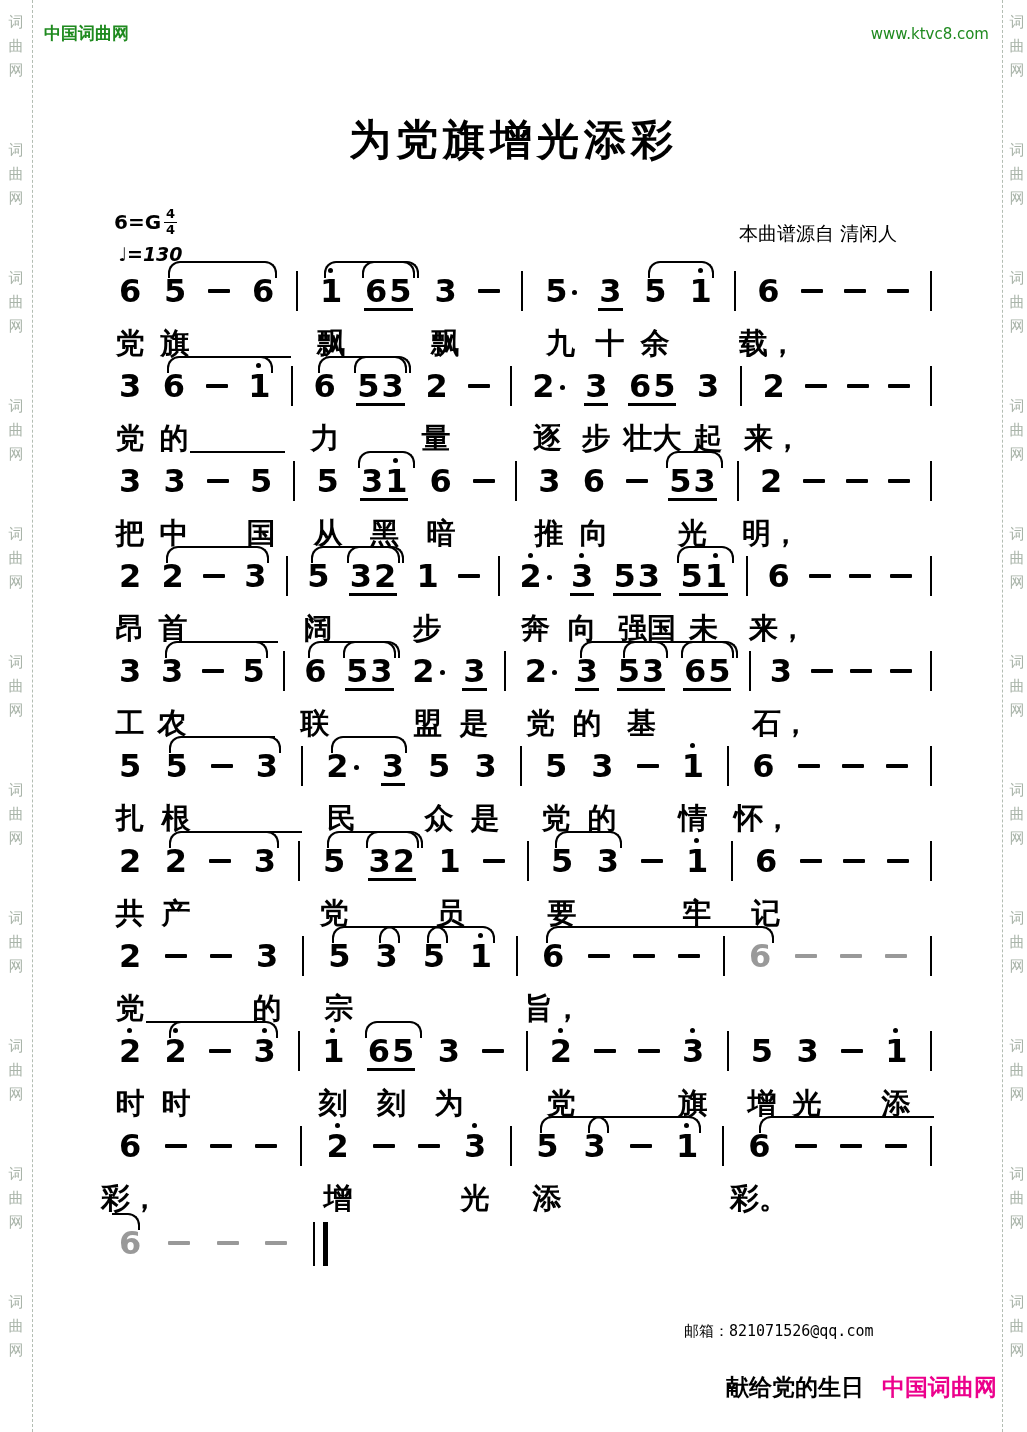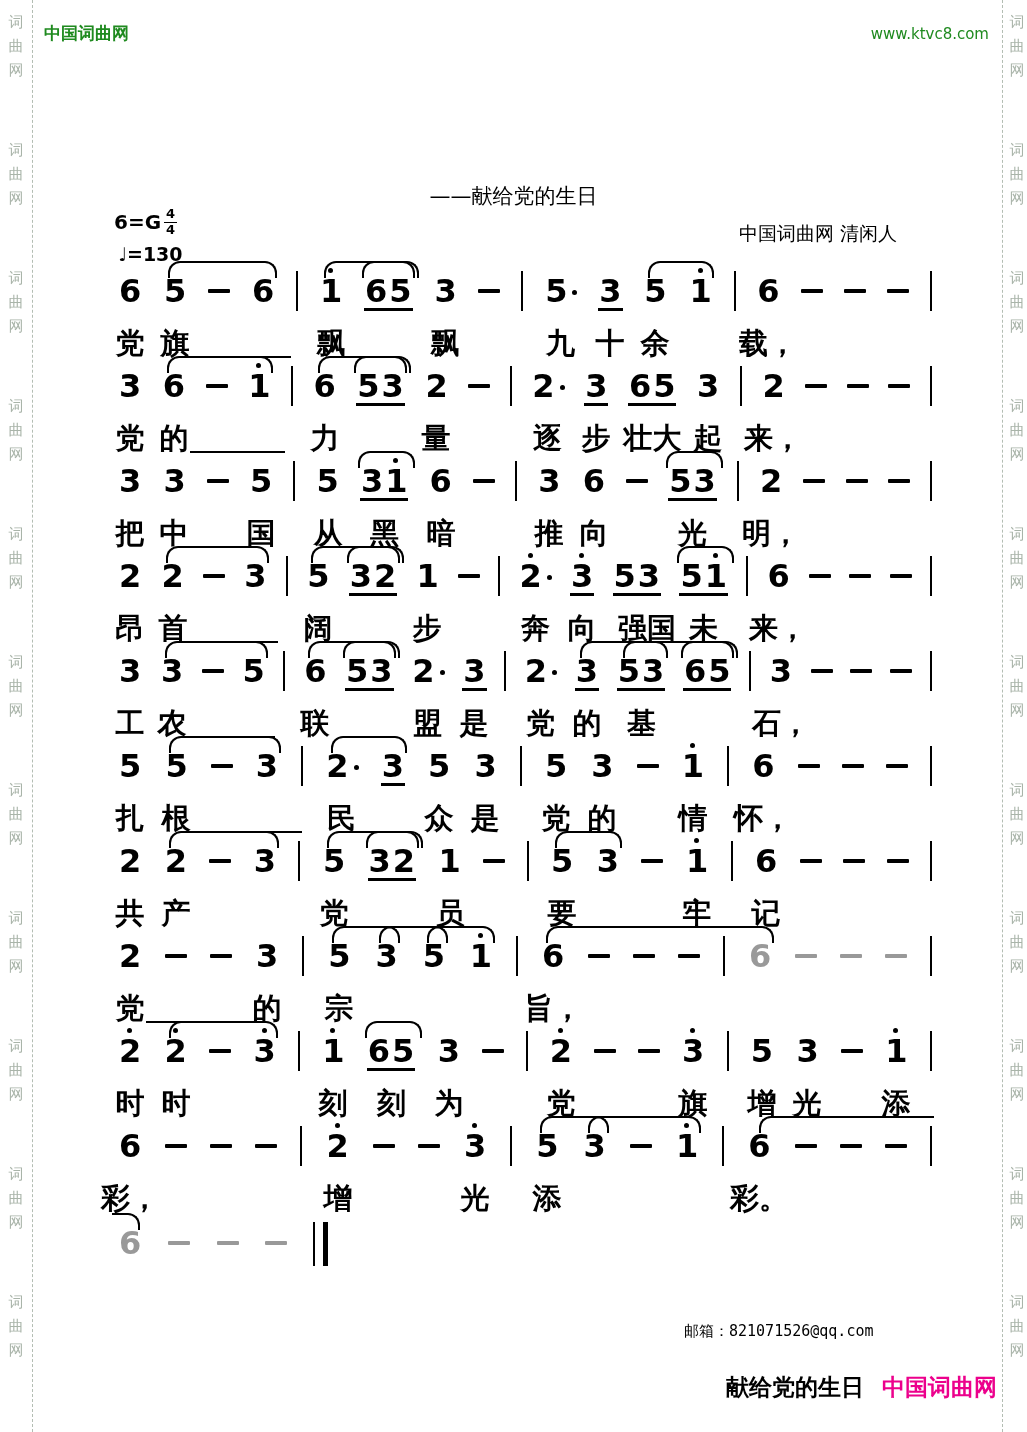--- a/index.html
+++ b/index.html
@@ -14,21 +14,21 @@
   .wm-col .g div{line-height:24px;}
   
   .site-name{position:absolute;left:44px;top:22px;font-size:17px;font-weight:bold;color:#1f8a1f;}
   .site-url{position:absolute;right:38px;top:25px;font-size:15px;color:#1f8a1f;}
   
   .title{position:absolute;left:0;right:0;top:112px;text-align:center;font-size:42px;font-weight:bold;letter-spacing:5px;}
   .subtitle{position:absolute;left:0;right:0;top:182px;text-align:center;font-size:21px;}
   .keysig{position:absolute;left:114px;top:207px;font-size:20px;font-weight:bold;display:flex;align-items:center;gap:3px;}
   .frac{display:inline-flex;flex-direction:column;font-size:13px;line-height:1.15;text-align:center;font-weight:bold;}
   .frac .ft{border-bottom:1.5px solid #000;padding:0 2px;}
-  .tempo{position:absolute;left:118px;top:243px;font-size:19px;font-weight:bold;}
+  .tempo{position:absolute;left:118px;top:243px;font-size:19px;font-weight:bold;font-style:italic;}
   .composer{position:absolute;right:130px;top:221px;font-size:19px;}
   
   .score{position:absolute;left:0;top:0;width:100%;height:100%;}
   .system{position:absolute;left:118px;height:100px;}
   .n-row{display:flex;justify-content:space-between;align-items:flex-start;height:52px;}
   .note{position:relative;font-size:32px;line-height:34px;font-weight:bold;margin-top:6px;}
   .note.ul{border-bottom:3px solid currentColor;}
   .ch{position:relative;display:inline-block;padding:0 1px;}
   .hdot{position:absolute;left:50%;top:-6px;width:5px;height:5px;margin-left:-3px;border-radius:50%;background:currentColor;}
   .adot{display:inline-block;width:5px;height:5px;border-radius:50%;background:currentColor;vertical-align:middle;margin:0 0 2px 4px;}
@@ -163,31 +163,31 @@
       <div class="g">
         <div>词</div>
         <div>曲</div>
         <div>网</div>
       </div>
     </div>
 
   <div class="site-name">中国词曲网</div>
   <div class="site-url">www.ktvc8.com</div>
 
-  <div class="subtitle">——献给党的生日</div>
+  <div class="title">为党旗增光添彩</div>
 
   <div class="keysig">
     <span>6=G</span>
     <span class="frac">
       <span class="ft">4</span>
       <span>4</span>
     </span>
   </div>
   <div class="tempo">♩=130</div>
-  <div class="composer">中国词曲网 清闲人</div>
+  <div class="composer">本曲谱源自 清闲人</div>
 
   <div class="score">
       <div class="system" style="top: 268px; width: 814px;">
         <div class="n-row">
           <div class="note"><span class="ch">6</span></div>
           <div class="note"><span class="ch">5</span></div>
           <div class="dash"></div>
           <div class="note"><span class="ch">6</span></div>
           <div class="barline"></div>
           <div class="note"><span class="ch">1<div class="hdot"></div></span></div>

